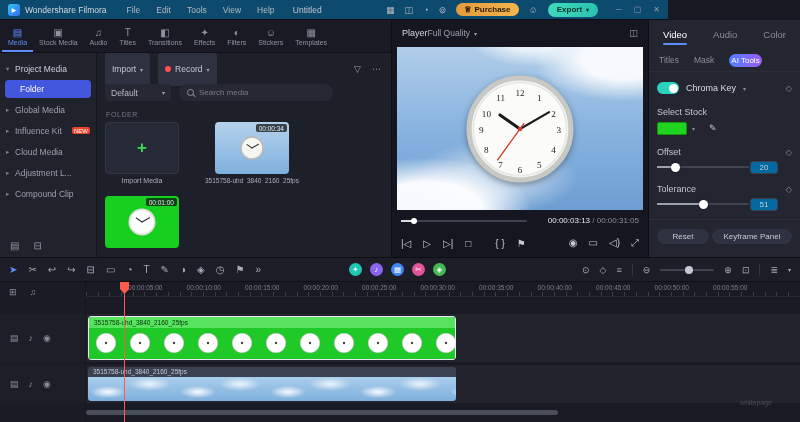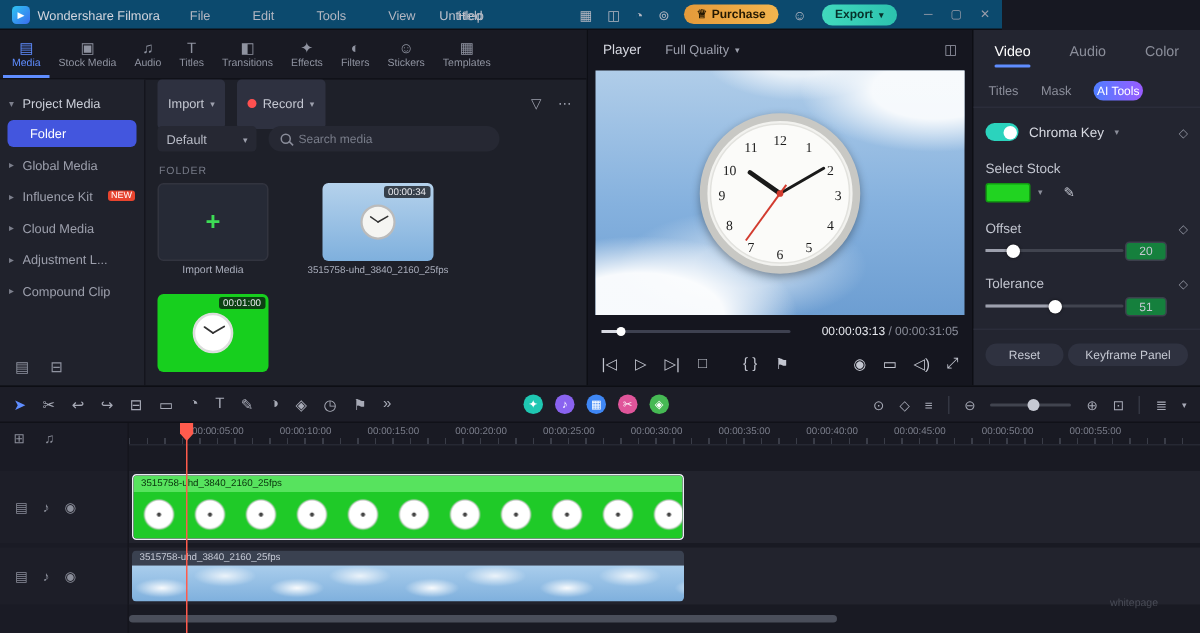--- a/index.html
+++ b/index.html
@@ -4,21 +4,21 @@
 <style>
   *{margin:0;padding:0;box-sizing:border-box;}
   html,body{background:#000;}
   body{font-family:"Liberation Sans",sans-serif;}
   .app{position:relative;width:800px;height:422px;background:#171822;color:#c9ccd6;overflow:hidden;font-size:10px;}
 
   
   .titlebar{position:absolute;left:0;top:0;width:668px;height:20px;background:#0c4a6e;display:flex;align-items:center;padding:0 8px;border-bottom:1px solid #0d0e14;}
   .logo{width:12px;height:12px;border-radius:3px;background:linear-gradient(135deg,#2ec6f2,#3b6cf0);color:#fff;font-size:6px;display:flex;align-items:center;justify-content:center;flex:none;}
   .app-name{font-size:8.5px;color:#d4d6de;margin-left:5px;white-space:nowrap;}
-  .menus{display:flex;gap:28px;margin-left:20px;}
+  .menus{display:flex;gap:16px;margin-left:20px;}
   .menu-item{font-size:8.5px;color:#b4b7c2;cursor:default;}
   .tb-center{position:absolute;left:46%;transform:translateX(-50%);font-size:8.5px;color:#c0c3cd;}
   .tb-right{margin-left:auto;display:flex;align-items:center;gap:10px;}
   .tb-ic{font-size:9px;color:#b4b7c2;}
   .purchase-btn{display:flex;align-items:center;gap:3px;background:linear-gradient(90deg,#e49a3a,#f2b54e);color:#241902;font-size:8px;font-weight:bold;height:13px;padding:0 8px;border-radius:8px;}
   .export-btn{display:flex;align-items:center;gap:4px;background:linear-gradient(90deg,#41d9bd,#2cc2ae);color:#06312a;font-size:8px;font-weight:bold;height:14px;padding:0 9px;border-radius:8px;}
   .win-ctrls{display:flex;gap:12px;margin-left:8px;color:#9a9daa;font-size:8px;}
 
   
   .media-section{position:absolute;left:0;top:20px;width:392px;height:237px;background:#1e2029;border-right:1px solid #0d0e14;}
@@ -63,21 +63,21 @@
   .tile-import{left:8px;top:69px;display:flex;align-items:center;justify-content:center;border:1px solid #32343f;}
   .plus{color:#3ddc55;font-size:17px;font-weight:bold;}
   .tile-clip{left:118px;top:69px;background:linear-gradient(180deg,#b5d2ec,#7fb0dd);display:flex;align-items:center;justify-content:center;}
   .tile-green{left:8px;top:143px;background:#17cf1e;display:flex;align-items:center;justify-content:center;}
   .dur-badge{position:absolute;top:2px;right:2px;background:rgba(8,10,14,.72);color:#e8e9ee;font-size:6.5px;padding:0.5px 3px;border-radius:2px;}
   .tile-label{position:absolute;font-size:7px;color:#a9adbb;text-align:center;white-space:nowrap;overflow:hidden;text-overflow:ellipsis;}
   .lbl-import{left:8px;top:124px;width:74px;}
   .lbl-clip{left:100px;top:124px;width:110px;font-size:6.5px;}
 
   
-  .pheader{position:absolute;top:0;left:0;right:0;height:26px;display:flex;align-items:center;padding:0 10px;gap:16px;}
+  .pheader{position:absolute;top:0;left:0;right:0;height:26px;display:flex;align-items:center;padding:0 10px;}
   .ptitle{font-size:9px;color:#d6d8e0;}
   .pquality{font-size:8.5px;color:#9da0ad;display:flex;gap:4px;align-items:center;}
   .pheader-right{margin-left:auto;color:#9da0ad;font-size:9px;}
   .preview{position:absolute;left:5px;top:27px;width:246px;height:163px;overflow:hidden;background:
     radial-gradient(ellipse 140px 70px at 12% 100%, rgba(255,255,255,.95) 0 40%, rgba(255,255,255,0) 75%),
     radial-gradient(ellipse 120px 55px at 92% 8%, rgba(255,255,255,.9) 0 35%, rgba(255,255,255,0) 75%),
     radial-gradient(ellipse 90px 40px at 55% -5%, rgba(255,255,255,.7) 0 30%, rgba(255,255,255,0) 70%),
     radial-gradient(ellipse 110px 50px at 40% 80%, rgba(255,255,255,.45) 0 30%, rgba(255,255,255,0) 75%),
     linear-gradient(180deg,#b0cde9 0%,#85b1de 55%,#6d9ed2 100%);}
   .clock{position:absolute;left:50%;top:50%;transform:translate(-50%,-50%);filter:drop-shadow(0 2px 3px rgba(0,0,0,.35));}
@@ -113,21 +113,21 @@
   .swatch{width:30px;height:13px;border-radius:2px;background:#21d321;border:1px solid #119911;}
   .eyedrop{margin-left:9px;color:#c3c6d0;font-size:9px;}
   .offset-label{top:126px;height:12px;}
   .slider-row{height:12px;}
   .sl1{top:141px;}
   .tol-label{top:163px;height:12px;}
   .sl2{top:178px;}
   .slider{position:relative;width:92px;height:2px;background:#41444f;border-radius:1px;flex:none;}
   .slider .fill{position:absolute;left:0;top:0;height:2px;background:#9da0ad;}
   .slider .knob{position:absolute;top:-3.5px;width:9px;height:9px;border-radius:50%;background:#fff;box-shadow:0 0 2px rgba(0,0,0,.6);}
-  .valbox{margin-left:auto;margin-right:14px;width:28px;height:13px;border:1px solid #3c3f4c;border-radius:3px;background:#15803d;display:flex;align-items:center;justify-content:center;font-size:8px;color:#c6c9d3;}
+  .valbox{margin-left:auto;margin-right:14px;width:28px;height:13px;border:1px solid #3c3f4c;border-radius:3px;background:#0369a1;display:flex;align-items:center;justify-content:center;font-size:8px;color:#c6c9d3;}
   .pfooter{position:absolute;left:0;right:0;top:199px;bottom:0;border-top:1px solid #2b2d3a;}
   .pbtn{position:absolute;top:9px;height:15px;background:#2f3240;border-radius:8px;display:flex;align-items:center;justify-content:center;font-size:8px;color:#c6c9d3;}
   .reset-btn{left:8px;width:52px;}
   .kf-btn{right:8px;width:80px;}
 
   
   .ttoolbar{position:absolute;top:0;left:0;right:0;height:24px;display:flex;align-items:center;padding:0 9px;border-bottom:1px solid #101118;background:#1c1d27;}
   .ttools{display:flex;gap:11px;font-size:10px;color:#a7aab6;}
   .ttools .ttool:first-child{color:#5f8dff;}
   .tai{display:flex;gap:8px;margin-left:88px;}

